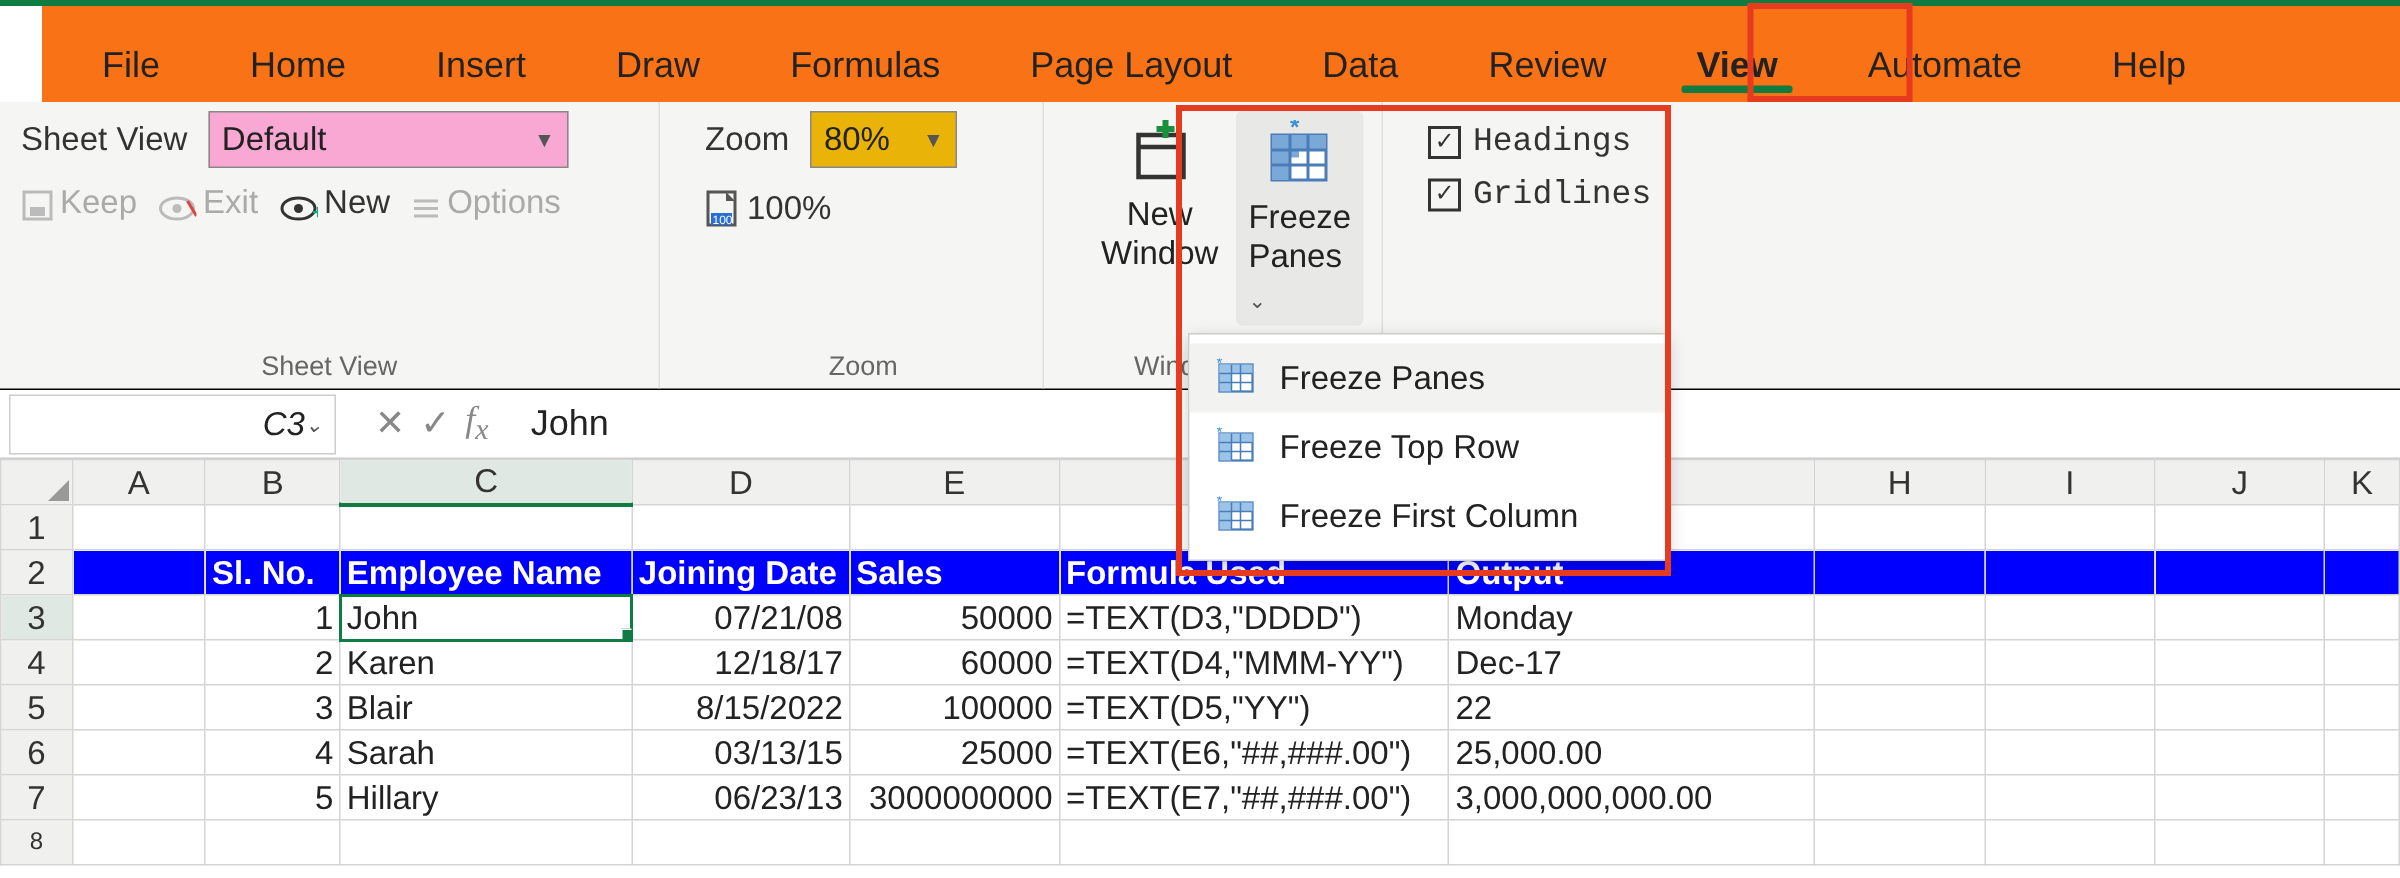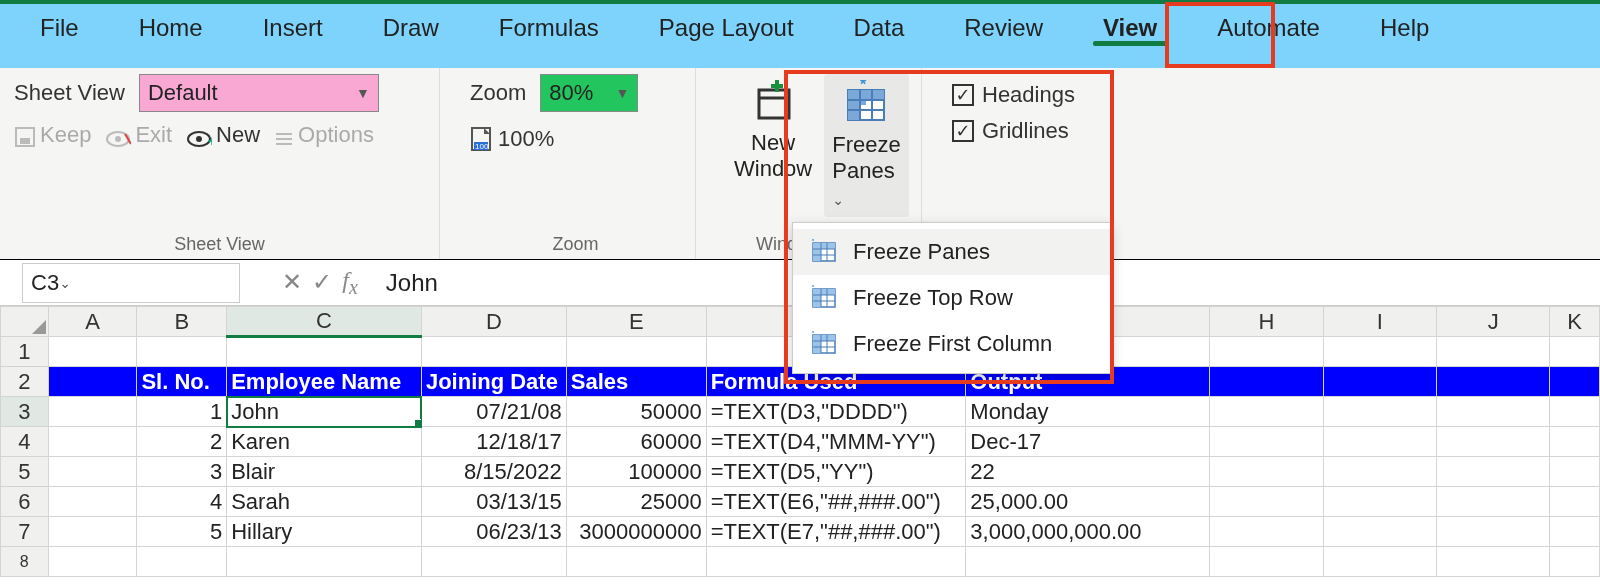--- a/index.html
+++ b/index.html
@@ -1,45 +1,45 @@
 <!DOCTYPE html>
 <html><head>
 <meta charset="utf-8">
 <style>
 * { box-sizing: border-box; margin:0; padding:0; }
 body { font-family: "Segoe UI", Arial, sans-serif; font-size: 20px; color:#222; background:#fff; width:1600px; height:585px; overflow:hidden; position:relative; }
 .topbar { height:4px; background:#107c41; }
-.tabs { display:flex; align-items:flex-start; height:64px; padding:0 10px; background:#7dd3fc; }
+.tabs { display:flex; align-items:flex-end; height:64px; padding:0 10px; background:#f97316;margin-left:28px; }
 .tab { padding:10px 30px; font-size:24px; color:#222; cursor:pointer; position:relative; }
 .tab.active { font-weight:600; }
 .tab.active::after { content:""; position:absolute; left:20px; right:20px; bottom:6px; height:5px; background:#107c41; border-radius:2px; }
 .highlight-box { position:absolute; border:4px solid #e63b1f; pointer-events:none; z-index:100; }
 .box-view { top:2px; left:1165px; width:110px; height:66px; }
 .box-freeze { top:70px; left:784px; width:330px; height:314px; }
 .ribbon { display:flex; height:192px; background:#f5f5f3; border-bottom:1px solid #000000; position:relative;gap:16px; }
 .group { padding:6px 14px 4px 14px; border-right:1px solid #ddd; display:flex; flex-direction:column; justify-content:space-between; }
 .group-label { text-align:center; font-size:18px; color:#666; padding-top:2px; }
 .row { display:flex; align-items:center; gap:8px; }
 .sv-label { font-size:22px; color:#333; margin-right:6px; }
 .sv-select { width:240px; height:38px; border:1px solid #888; background:#f9a8d4; font-size:22px; padding:2px 8px; display:flex; align-items:center; justify-content:space-between; }
 .small-btn { display:flex; align-items:flex-end; gap:4px; font-size:22px; color:#aaa; }
 .small-btn.active { color:#333; }
-.zoom-select { width:98px; height:38px; border:1px solid #888; background:#22c55e; font-size:22px; padding:2px 8px; display:flex; align-items:center; justify-content:space-between; }
+.zoom-select { width:98px; height:38px; border:1px solid #888; background:#eab308; font-size:22px; padding:2px 8px; display:flex; align-items:center; justify-content:space-between; }
 .big-btn { display:flex; flex-direction:column; align-items:center; justify-content:center; padding:4px 8px; font-size:22px; line-height:1.2; }
 .big-btn .icon-lg { width:48px; height:48px; margin-bottom:4px; }
 .freeze-btn { background:#e8e8e6; border-radius:4px; padding:6px 8px; }
-.check-row { display:flex; align-items:center; gap:8px; font-size:22px; color:#333; margin-bottom:10px; }
+.check-row { display:flex; align-items:center; gap:8px; font-size:22px; color:#333; margin-bottom:10px;font-family:Liberation Mono, monospace; }
 .checkbox { width:22px; height:22px; border:2px solid #333; display:flex; align-items:center; justify-content:center; }
 .checkbox::after { content:"✓"; font-size:18px; line-height:1; }
 .dropdown-menu { position:absolute; top:222px; left:792px; width:320px; background:#fff; border:1px solid #ccc; box-shadow:0 4px 12px rgba(0,0,0,0.2); z-index:50; padding:6px 0; }
 .menu-item { display:flex; align-items:center; gap:16px; padding:10px 18px; font-size:22px; cursor:pointer; }
 .menu-item:hover, .menu-item.hovered { background:#f2f2f0; }
 .menu-icon { width:26px; height:26px; }
 .formula-bar { display:flex; align-items:center; height:46px; border-bottom:1px solid #ccc; }
-.namebox { width:218px; height:40px; border:1px solid #ccc; margin:0 22px; display:flex; align-items:center; justify-content:flex-start; padding:0 8px; font-size:22px; }
+.namebox { width:218px; height:40px; border:1px solid #ccc; margin:0 6px; display:flex; align-items:center; justify-content:flex-end; padding:0 8px; font-size:22px;font-style:italic; }
 .fb-btns { display:flex; align-items:center; gap:10px; padding:0 20px; color:#888; font-size:24px; }
 .fx { font-style:italic; font-family:"Times New Roman", serif; }
 .fb-input { flex:1; font-size:24px; padding:0 8px; }
 .grid-wrap { position:relative; }
 table.grid { border-collapse:collapse; table-layout:fixed; }
 .grid th, .grid td { border:1px solid #d4d4d4; height:30px; font-size:22px; padding:0 4px; text-align:left; overflow:hidden; white-space:nowrap; }
 .grid thead th { background:#f0f0ee; text-align:center; font-weight:400; color:#333; position:relative; }
 .grid .rowhead { background:#f0f0ee; text-align:center; width:48px; font-weight:400; color:#333; }
 .corner { background:#f0f0ee; width:48px; position:relative; }
 .corner::after { content:""; position:absolute; right:2px; bottom:2px; width:0; height:0; border-style:solid; border-width:0 0 14px 14px; border-color:transparent transparent #999 transparent; }

